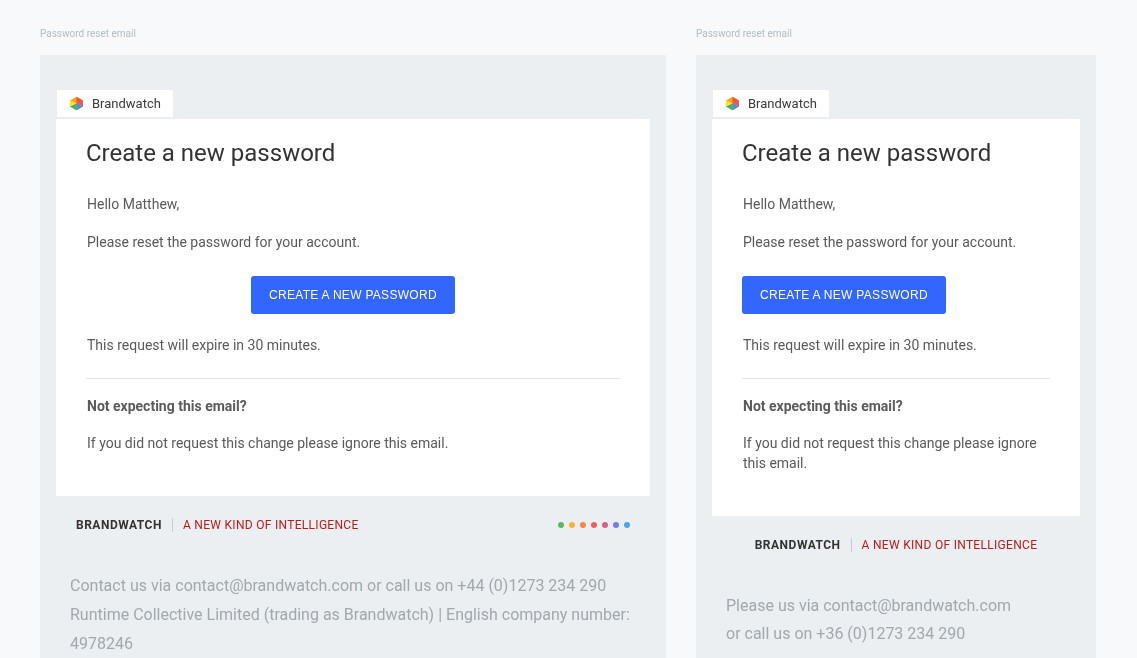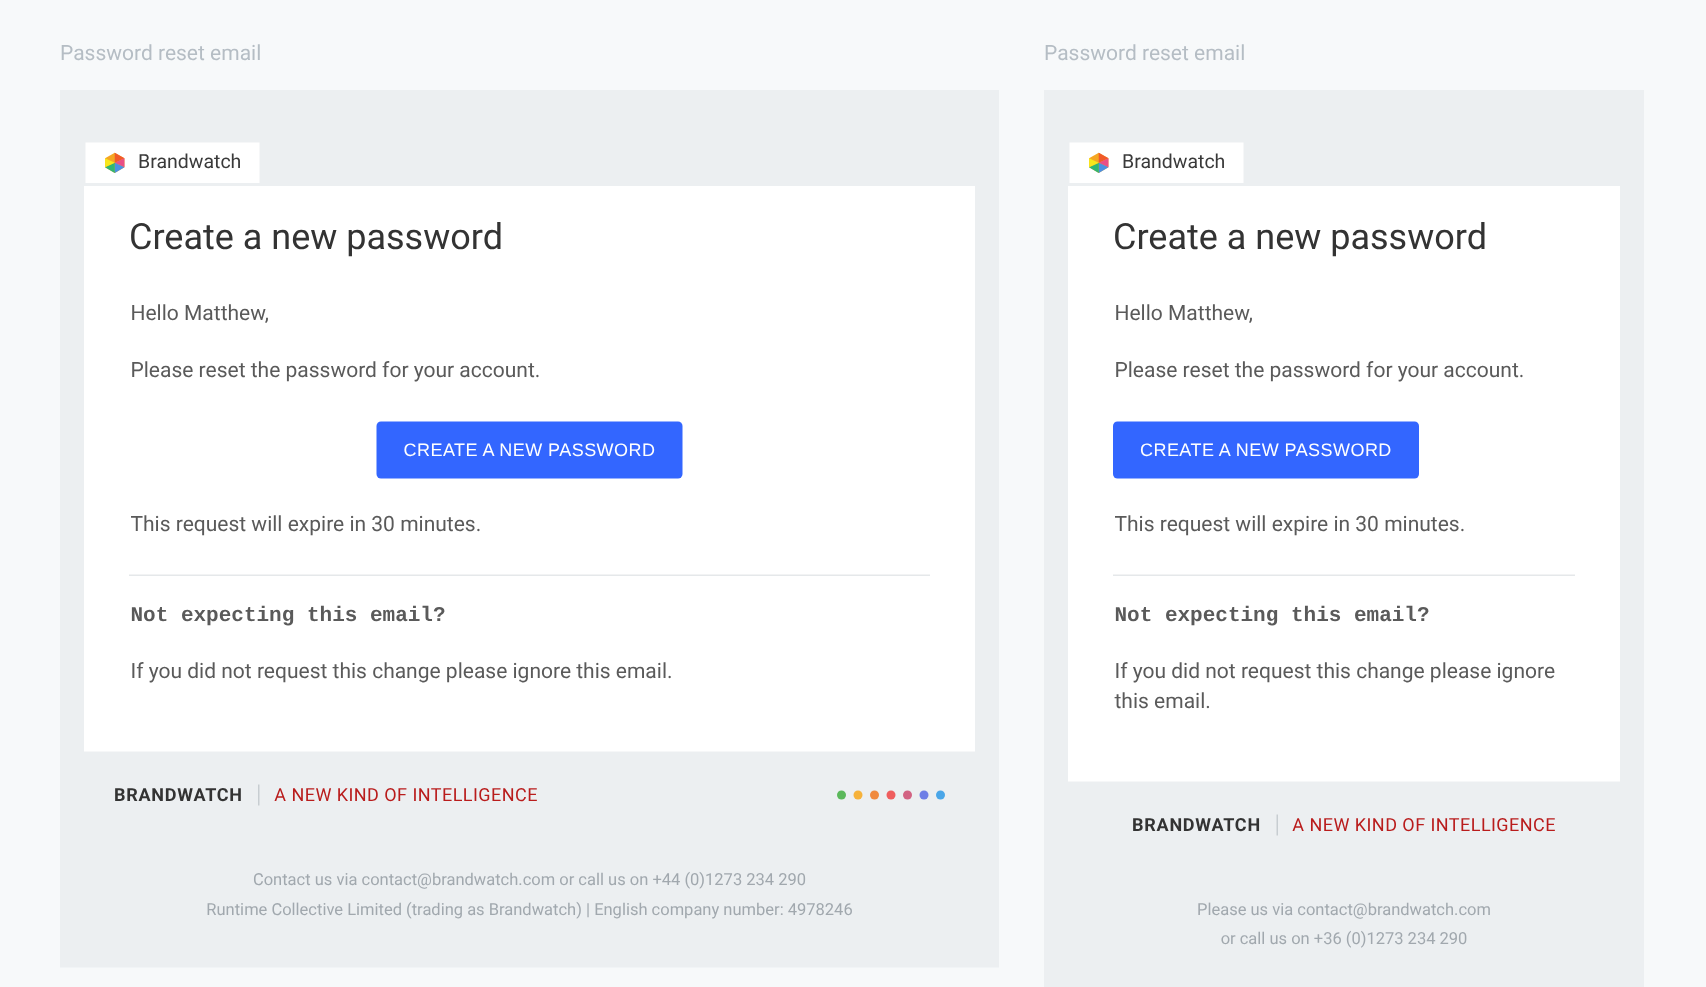--- a/index.html
+++ b/index.html
@@ -19,21 +19,21 @@
   }
   .col {
     flex: 0 0 auto;
     padding-top: 28px;
   }
   .col.left  { width: 626px; }
   .col.right { width: 400px; }
 
   .section-label {
     color: #b5bdc4;
-    font-size: 14px;
+    font-size: 10px;
     font-weight: 400;
     margin: 0 0 16px 0;
   }
 
   .email-outer {
     background: #eceff1;
     padding: 35px 16px 28px 16px;
   }
 
   .logo-chip {
@@ -97,21 +97,20 @@
     border: none;
     border-top: 1px solid #e5e8ea;
     margin: 22px 0 18px 0;
   }
 
   .sub-head {
     font-weight: 700;
     font-size: 13px;
     color: #333;
     margin: 0 0 14px 0;
-    font-family: Liberation Mono, monospace;
   }
 
   .brand-row {
     display: flex;
     align-items: center;
     justify-content: space-between;
     padding: 22px 20px 10px 20px;
   }
   .brand-left {
     display: flex;
@@ -145,22 +144,21 @@
   }
   .d1 { background:#5bb85b; } 
   .d2 { background:#f6b23b; } 
   .d3 { background:#f08a3f; } 
   .d4 { background:#ef5e5e; } 
   .d5 { background:#d26383; } 
   .d6 { background:#6f7fe6; } 
   .d7 { background:#4aa6e8; } 
 
   .footer {
-    text-align: center;
-    font-size: 11px;
+    font-size: 16px;
     color: #a1a8ae;
     line-height: 1.8;
     padding: 30px 14px 0 14px;
   }
 
   .col.right .brand-row { justify-content: center; padding-left:0; padding-right:0; }
 </style>
 </head>
 <body>
 

